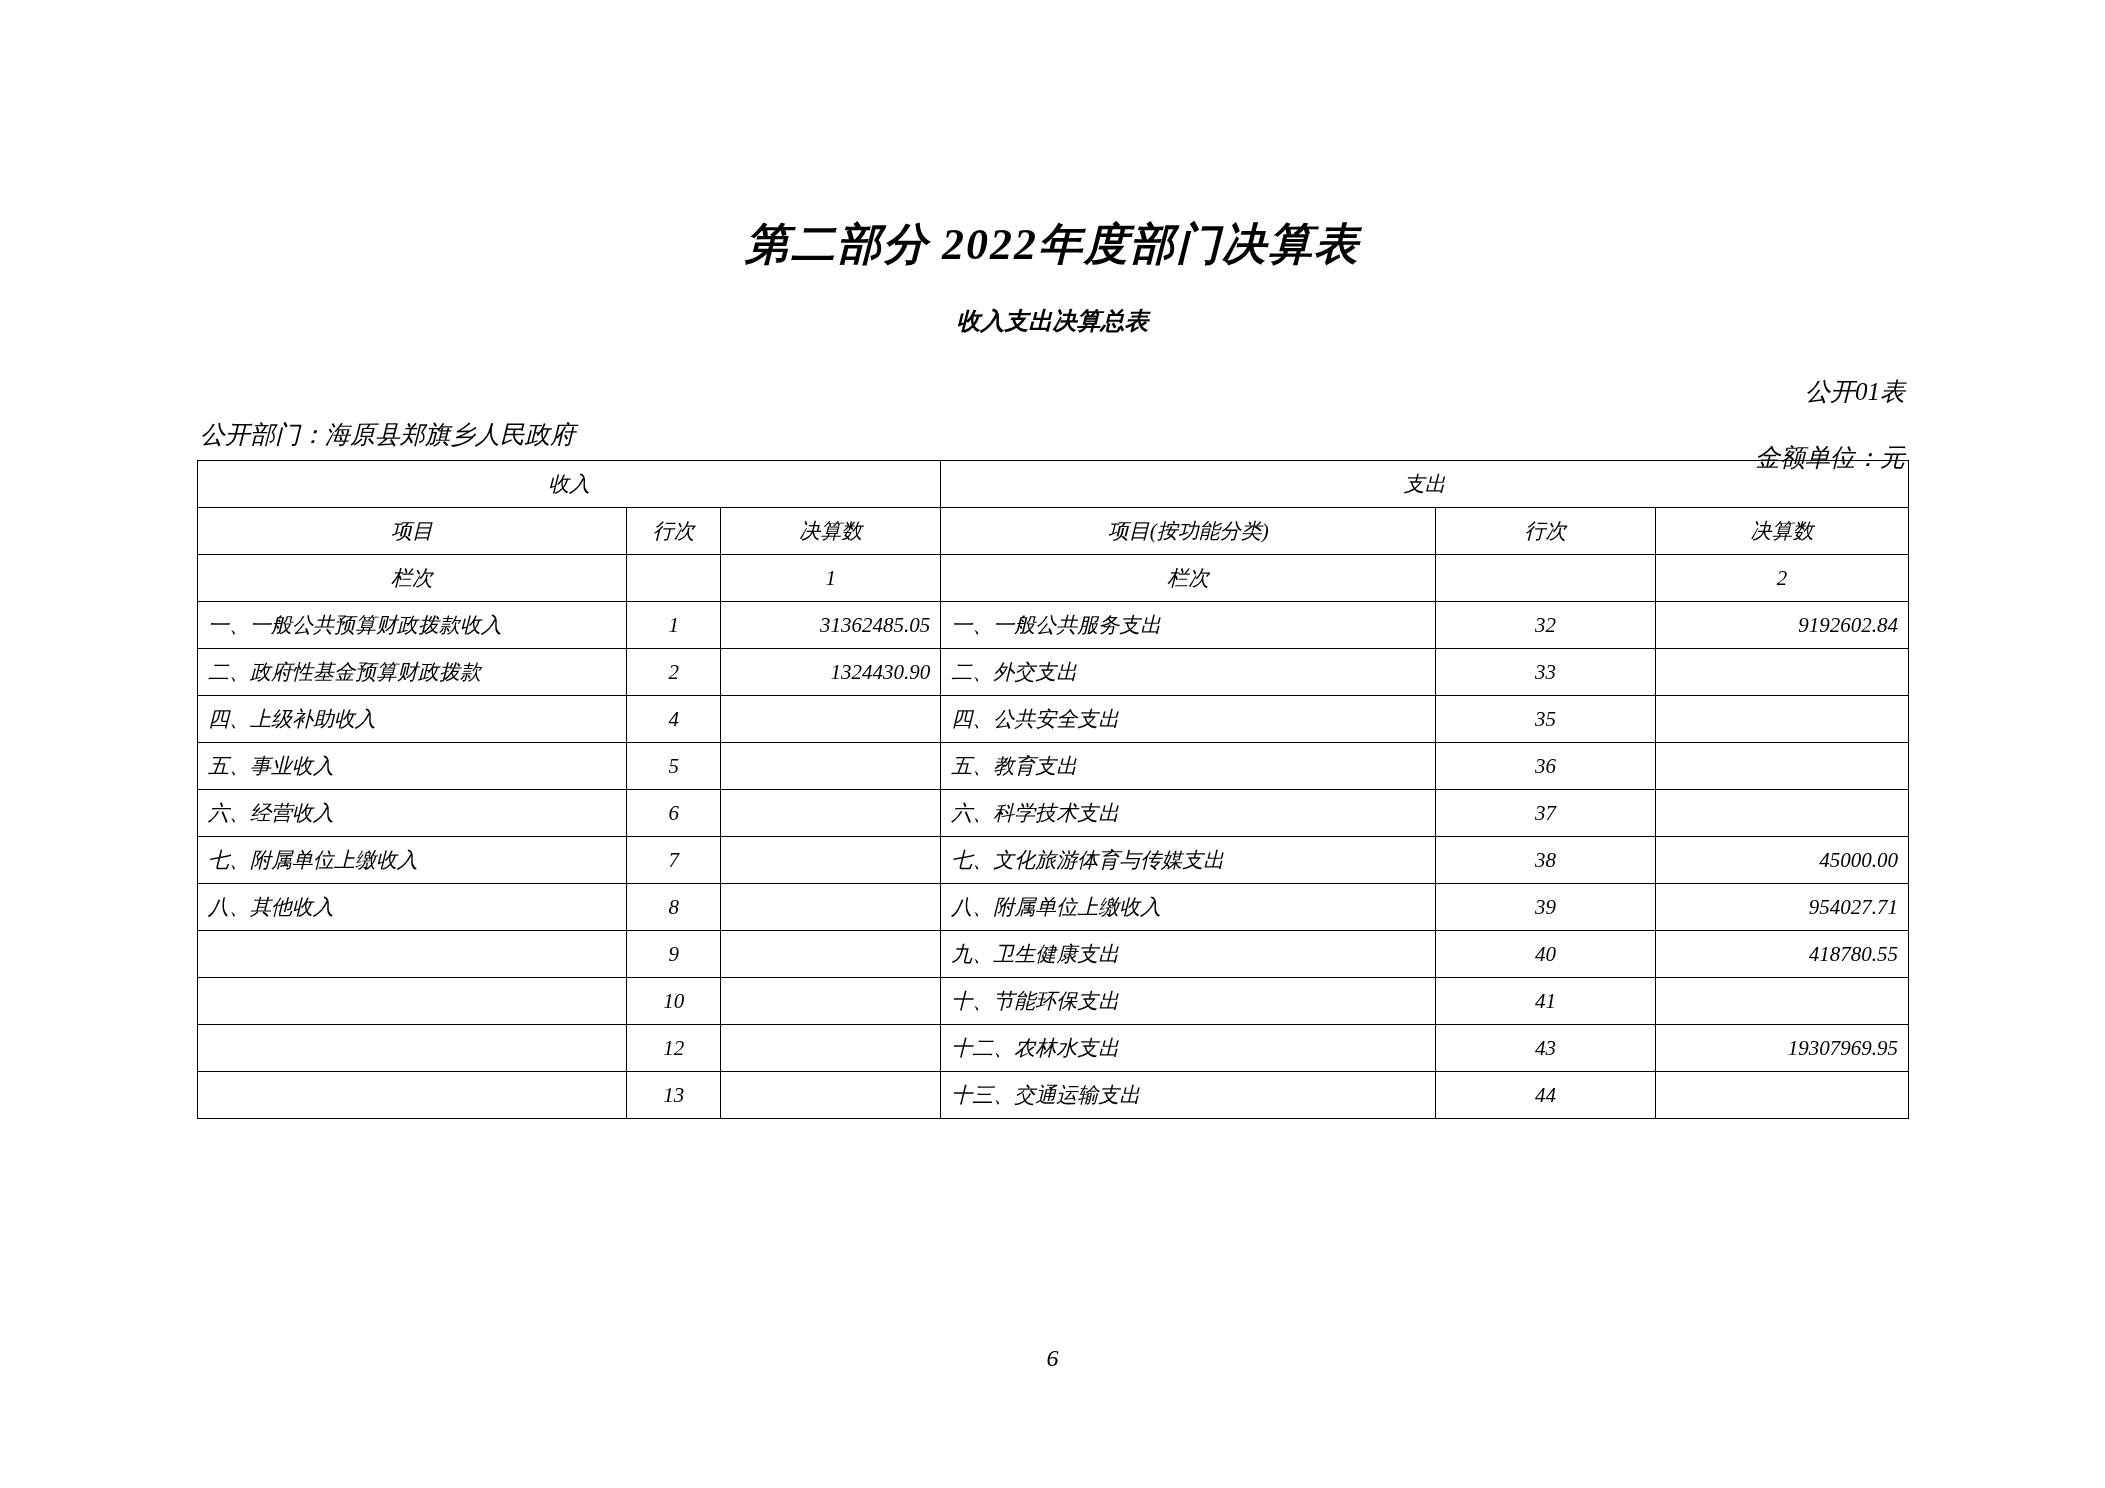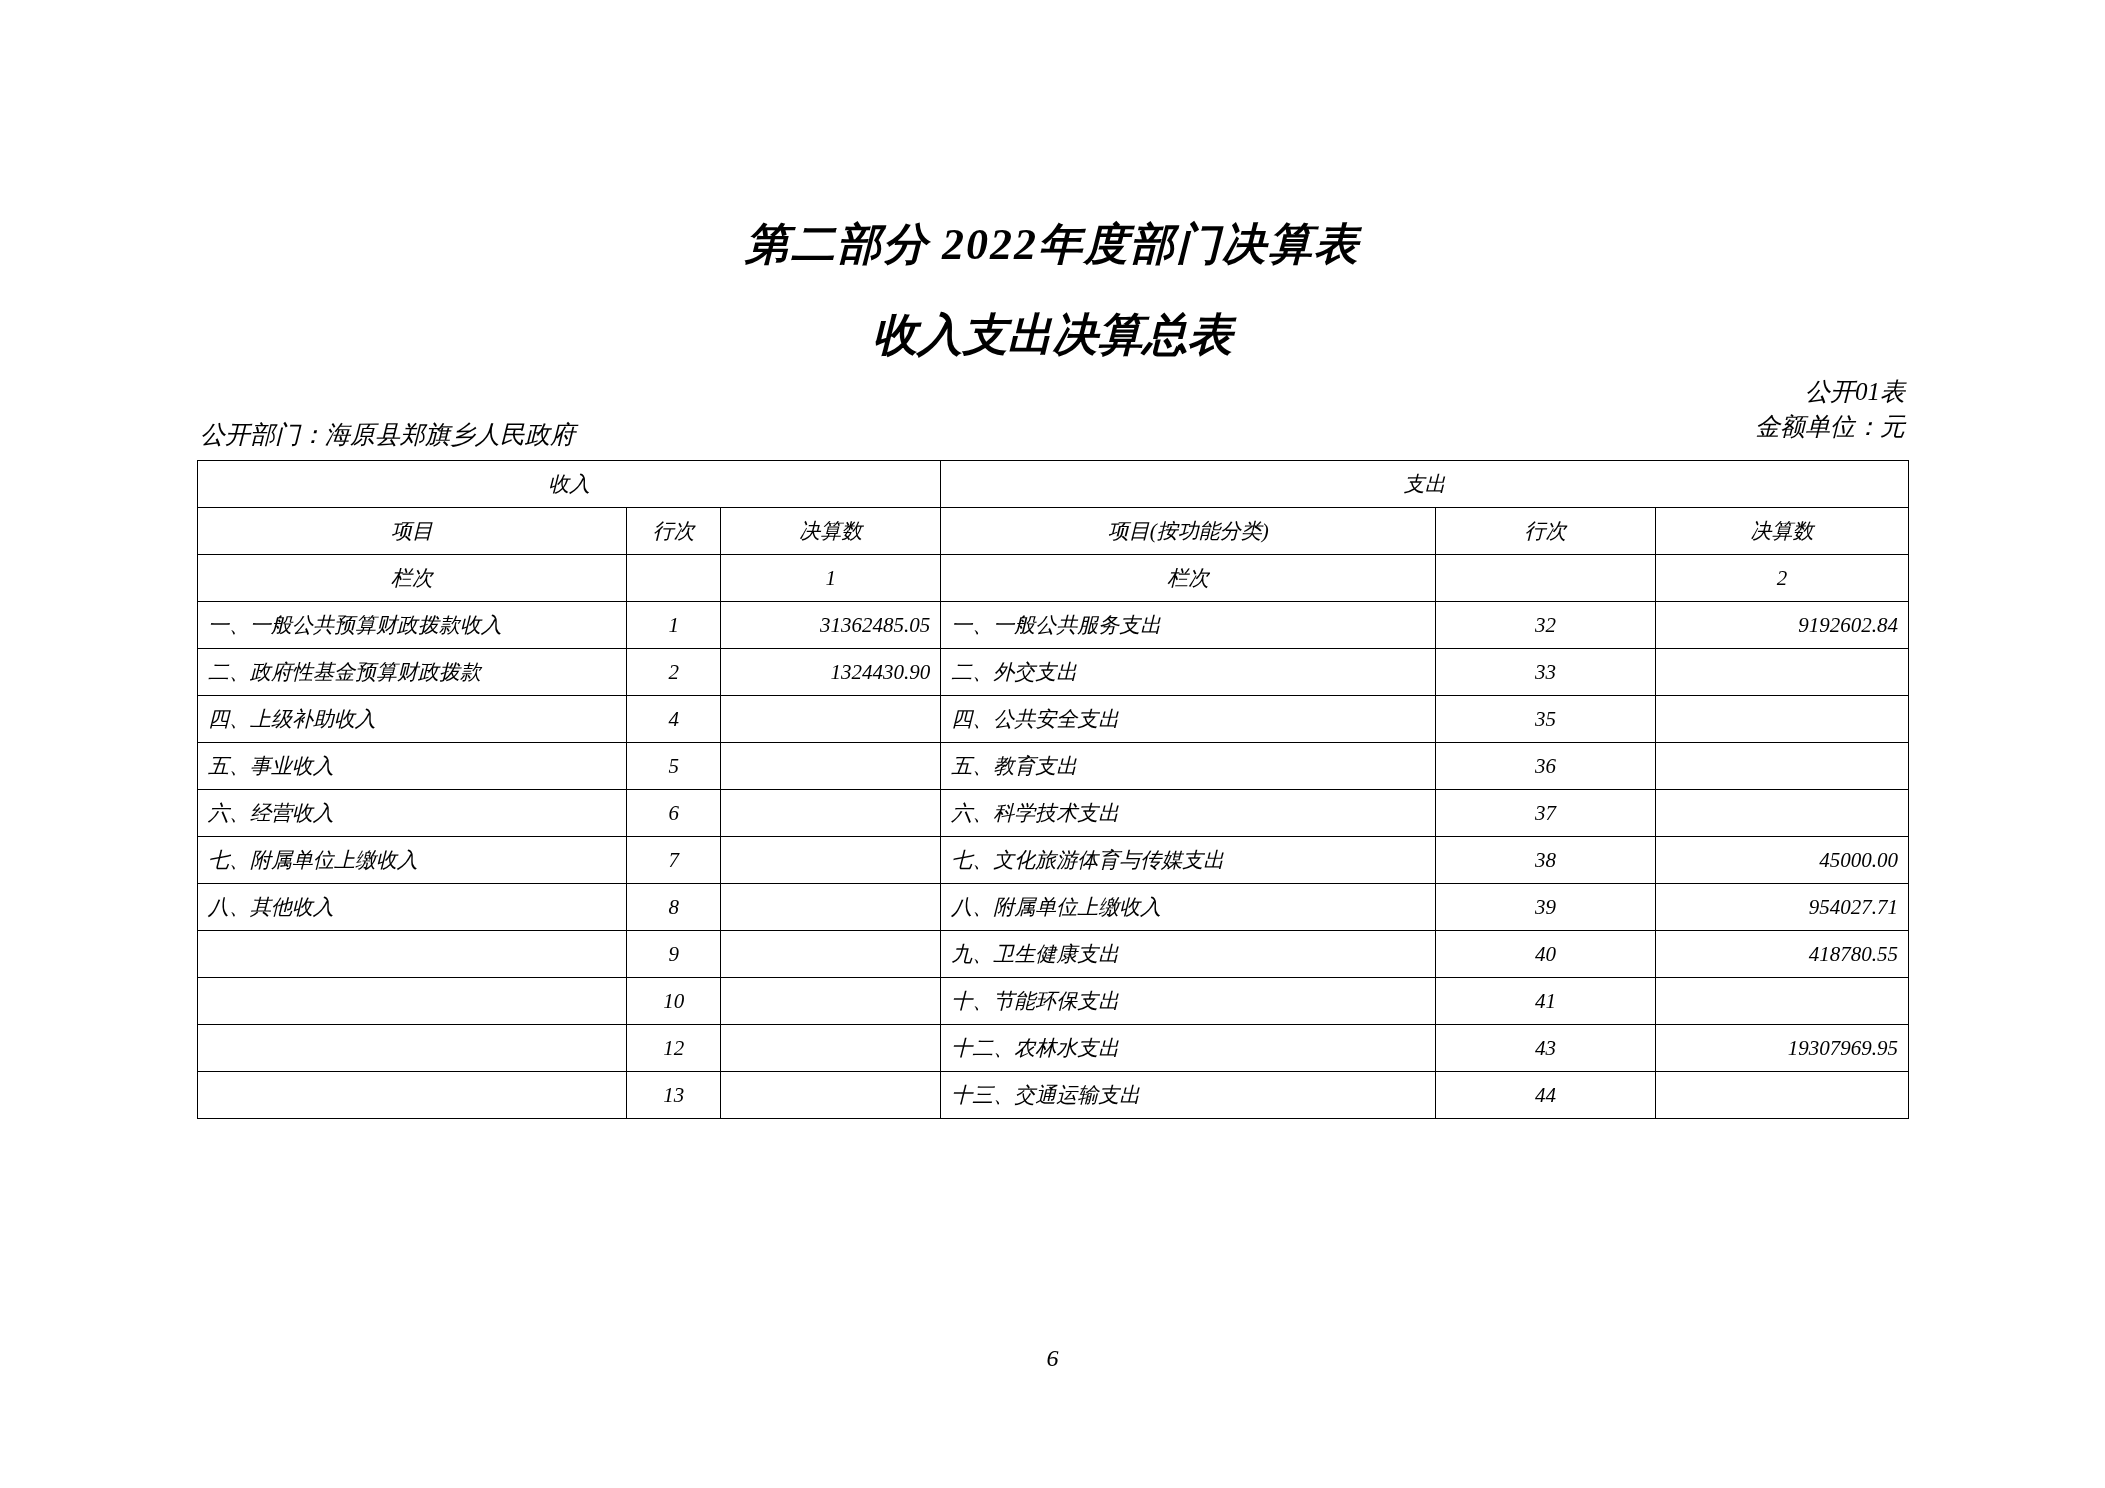--- a/index.html
+++ b/index.html
@@ -31,39 +31,39 @@
     font-size: 44px;
     font-weight: bold;
     letter-spacing: 2px;
   }
   .title-sub {
     position: absolute;
     left: 0;
     top: 305px;
     width: 2105px;
     text-align: center;
-    font-size: 45px;
+    font-size: 24px;
     font-weight: bold;
   }
   .sheet-code {
     position: absolute;
     right: 200px;
     top: 375px;
     font-size: 25px;
   }
   .dept-line {
     position: absolute;
     left: 200px;
     top: 418px;
     font-size: 25px;
   }
   .unit-line {
     position: absolute;
     right: 200px;
-    top: 410px;
+    top: 441px;
     font-size: 25px;
   }
   table.fin {
     position: absolute;
     left: 197px;
     top: 460px;
     width: 1712px;
     border-collapse: collapse;
     table-layout: fixed;
   }

